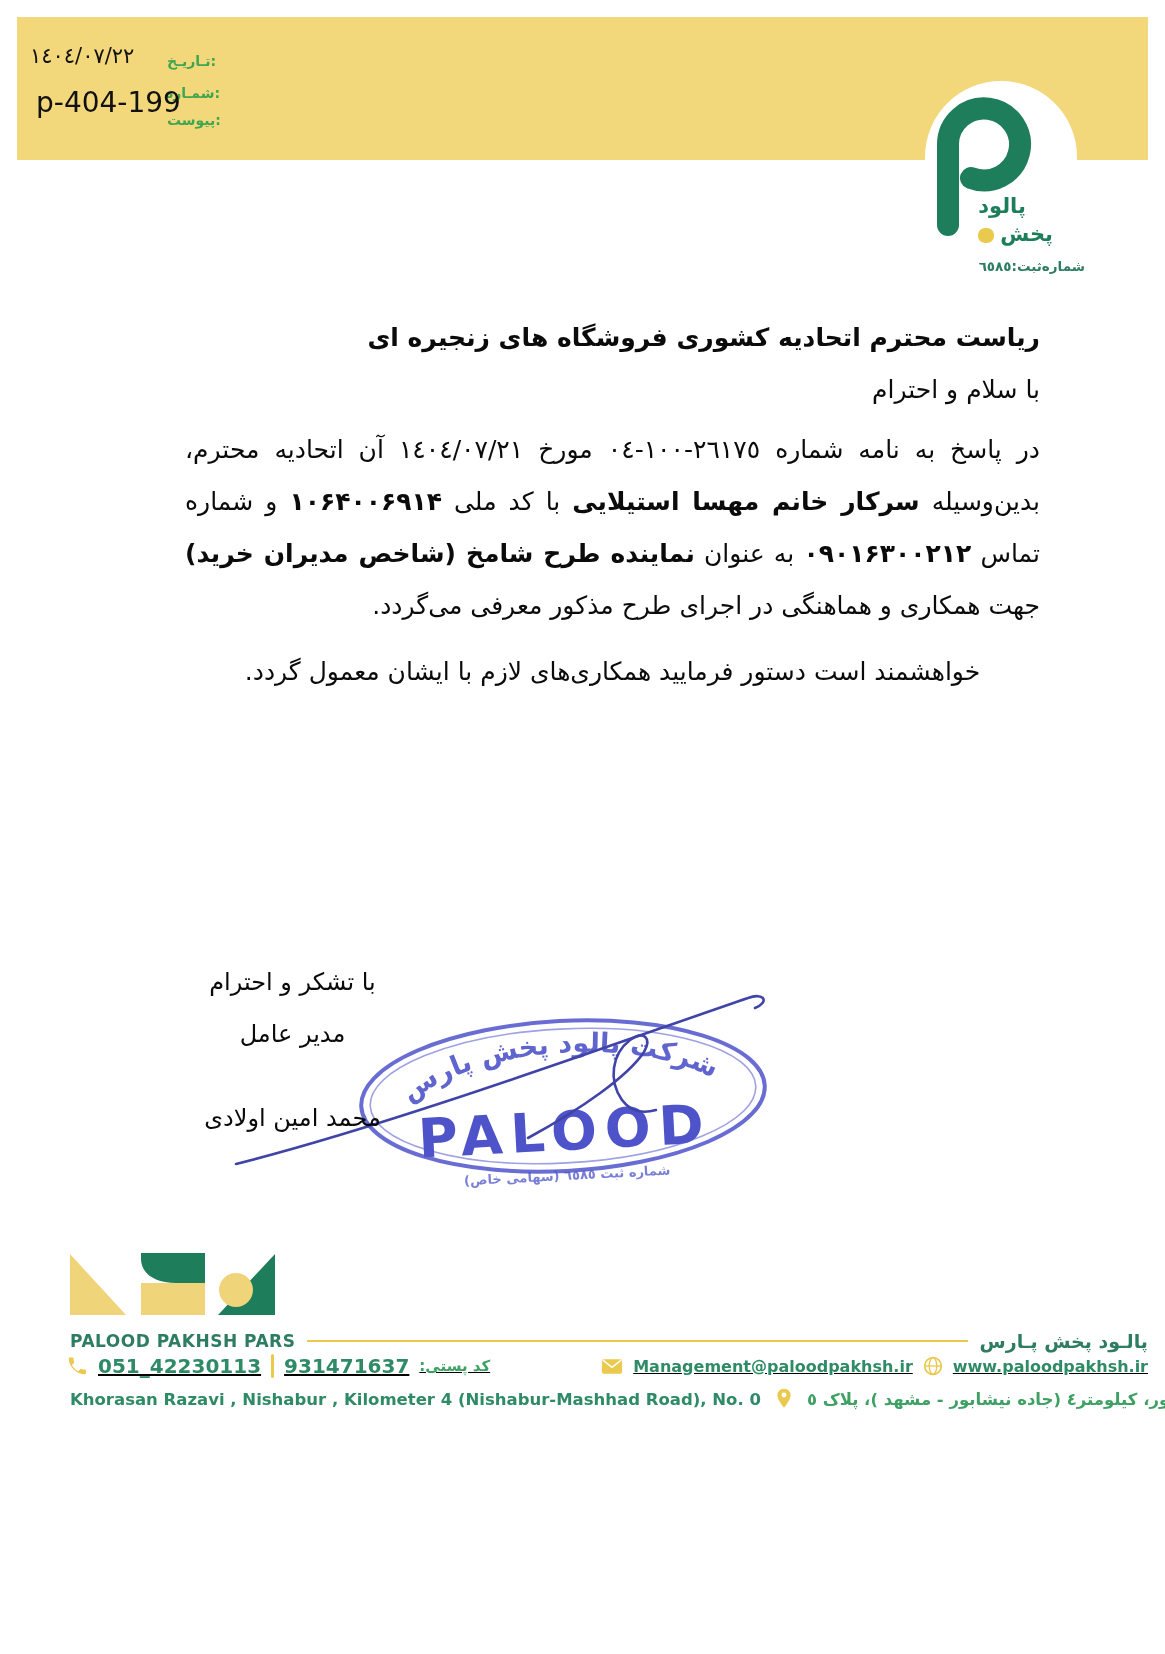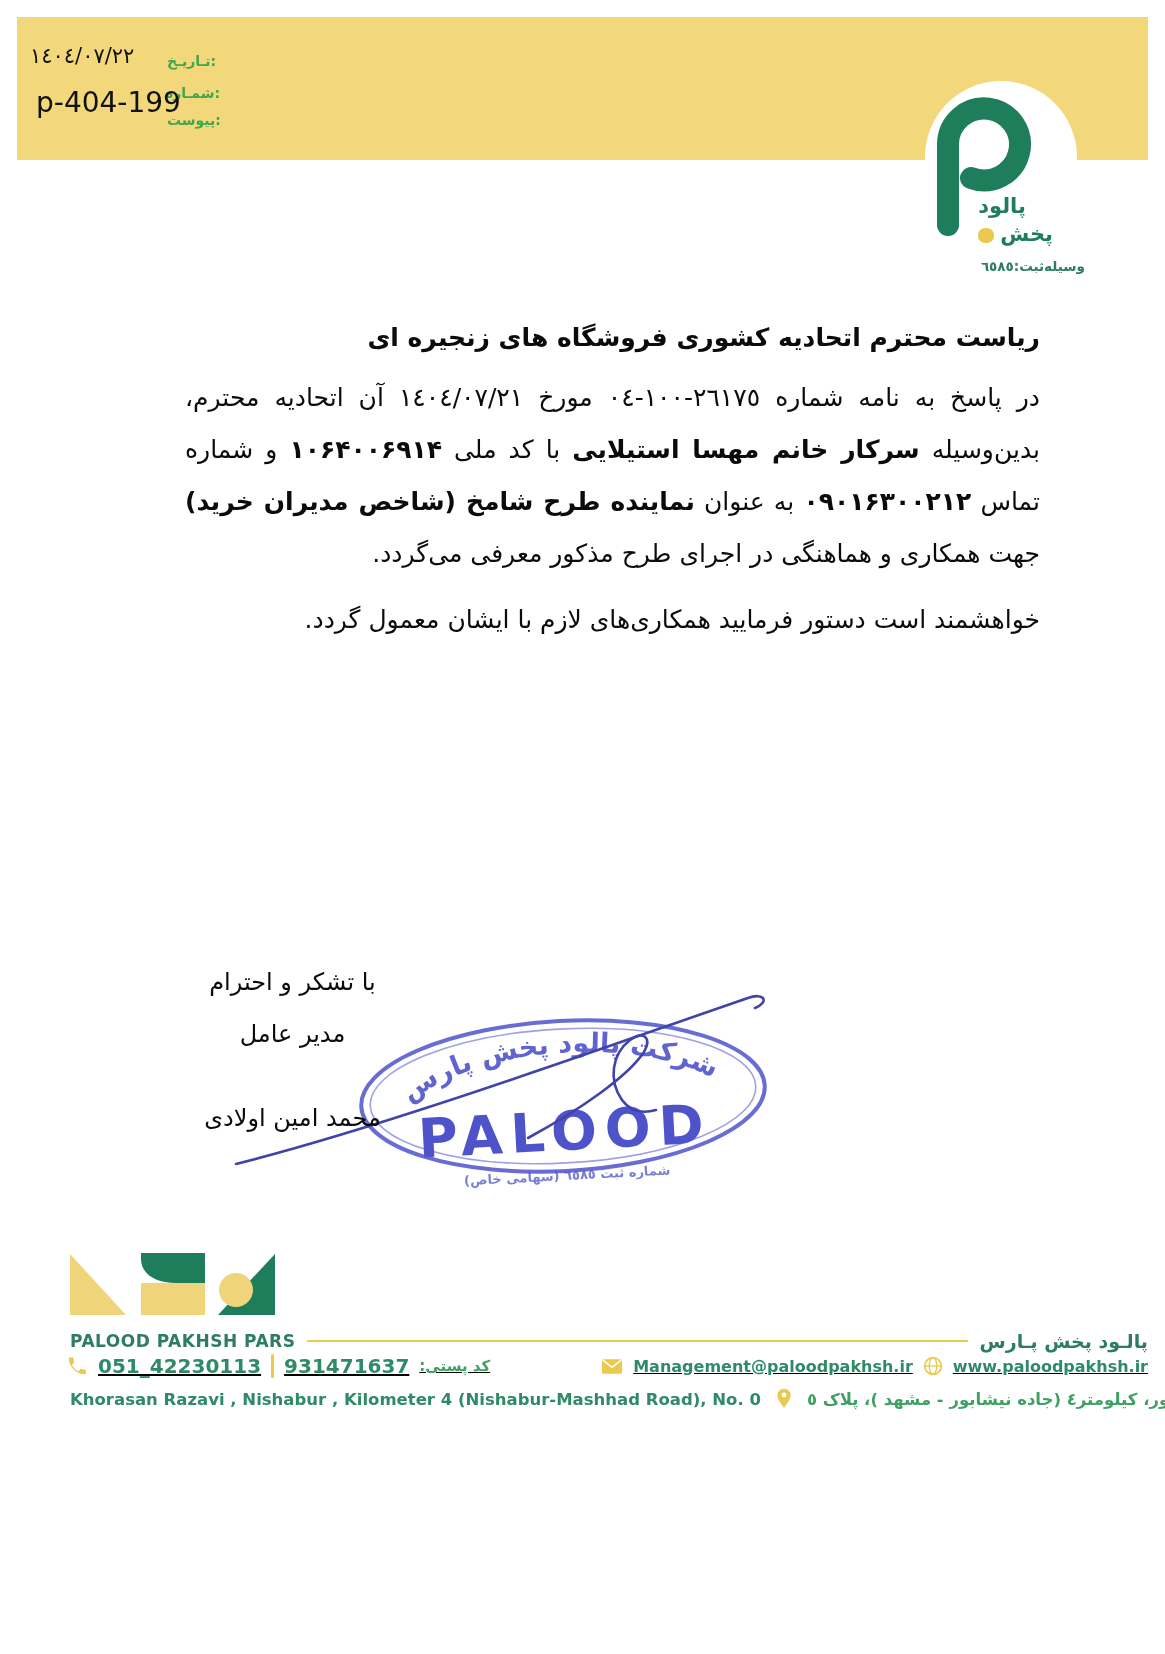--- a/index.html
+++ b/index.html
@@ -25,21 +25,21 @@
               margin-right:6px;vertical-align:middle;}
   .reg{position:absolute;right:80px;top:258px;z-index:2;color:#2E7D63;font-size:13.5px;font-weight:bold;}
 
   
   .letter{position:absolute;right:125px;left:185px;top:312px;direction:rtl;color:#0b0b0b;
           font-size:25px;line-height:52px;}
   .letter p{margin:0;}
   .letter .head{font-weight:bold;}
   .letter .just{text-align:justify;}
   .sp1{margin-top:8px !important;}
-  .sp2{margin-top:14px !important;}
+  .sp2{margin-top:14px !important;text-align:center;}
 
   
   .sig{position:absolute;left:185px;top:968px;width:215px;direction:rtl;color:#0b0b0b;
        font-size:24px;z-index:2;text-align:center;}
   .sig .l1{margin-bottom:24px;}
   .sig .l2{margin-bottom:56px;}
 
   .stampwrap{position:absolute;left:228px;top:968px;z-index:3;opacity:.9;mix-blend-mode:multiply;}
 
   
@@ -75,24 +75,25 @@
   <span class="hdr-date-val">١٤٠٤/٠٧/٢٢</span>
   <span class="hdr-num-val">p-404-199</span>
 
   <svg class="p-logo" width="118" height="152" viewBox="0 0 118 152">
     <path d="M26 141 L26 60 a36 36 0 1 1 23 34" fill="none" stroke="#1E7D5B" stroke-width="22" stroke-linecap="round"></path>
   </svg>
   <div class="brand" dir="rtl">
     <div>پالود</div>
     <div><span>پخش</span><span class="dot"></span></div>
   </div>
-  <div class="reg">وسیله‌ثبت:٦٥٨٥</div>
+  <div class="reg">شماره‌ثبت:٦٥٨٥</div>
 
   <div class="letter">
     <p class="head">ریاست محترم اتحادیه  کشوری فروشگاه های زنجیره ای</p>
+    <p>با سلام و احترام</p>
     <p class="just sp1"><span>در پاسخ به نامه شماره ٢٦١٧٥-١٠٠-٠٤ مورخ ١٤٠٤/٠٧/٢١ آن اتحادیه محترم، بدین‌وسیله </span><span style="font-weight: bold;">سرکار خانم مهسا استیلایی</span><span> با کد ملی </span><span style="font-weight: bold;">١٠۶۴٠٠۶٩١۴</span><span> و شماره تماس </span><span style="font-weight: bold;">٠٩٠١۶٣٠٠٢١٢</span><span> به عنوان </span><span style="font-weight: bold;">نماینده طرح شامخ (شاخص مدیران خرید)</span><span> جهت همکاری و هماهنگی در اجرای طرح مذکور معرفی می‌گردد.</span></p>
     <p class="sp2">خواهشمند است دستور فرمایید همکاری‌های لازم با ایشان معمول گردد.</p>
   </div>
 
   <div class="sig">
     <div class="l1">با تشکر و احترام</div>
     <div class="l2">مدیر عامل</div>
     <div class="l3">محمد امین اولادی</div>
   </div>
 

